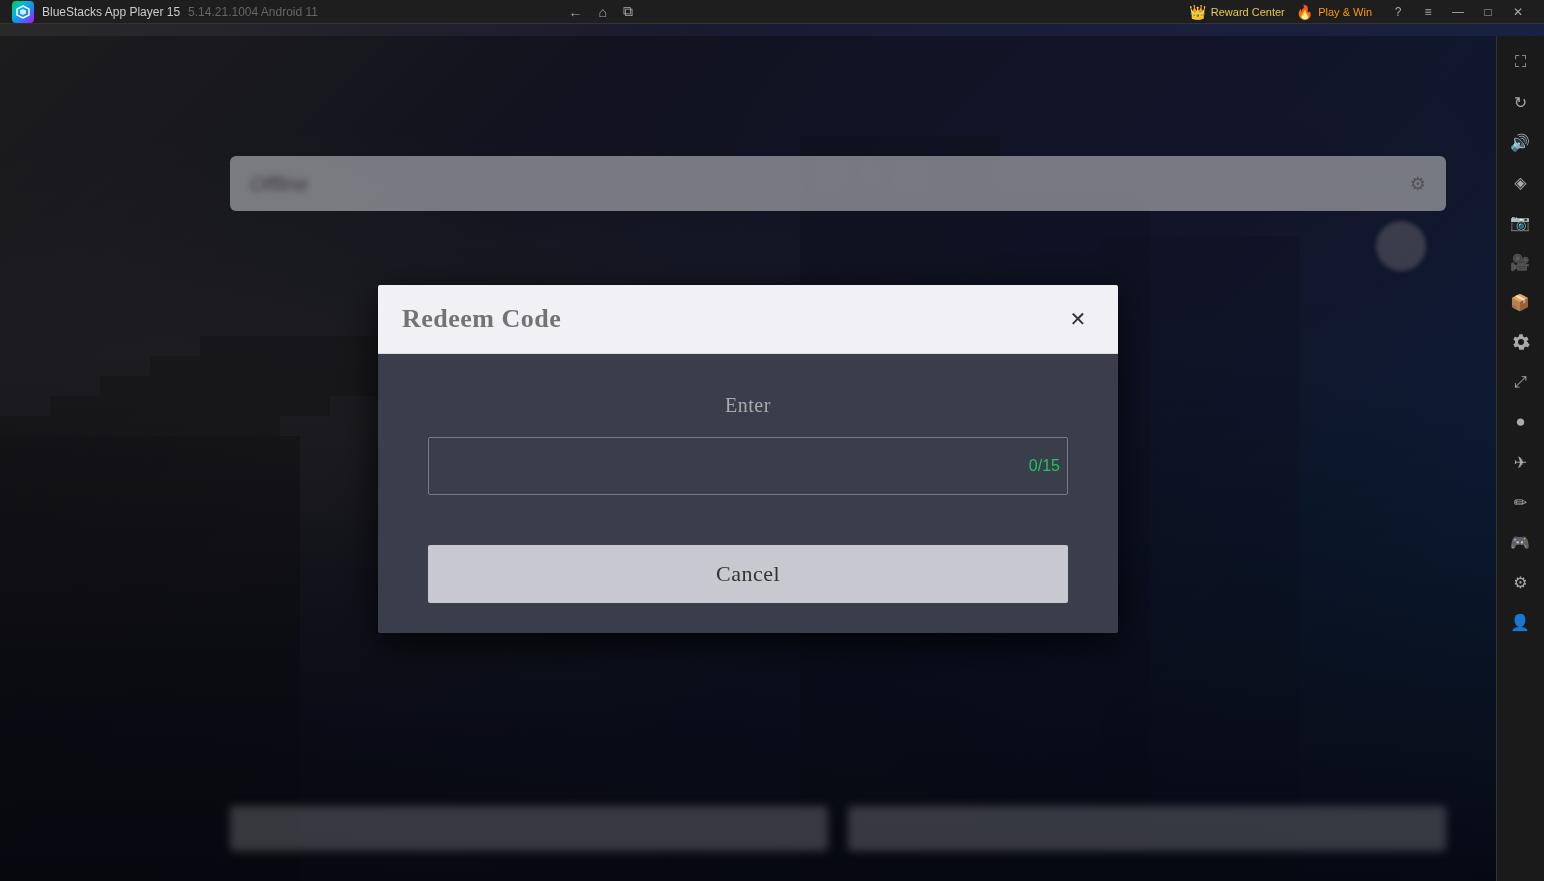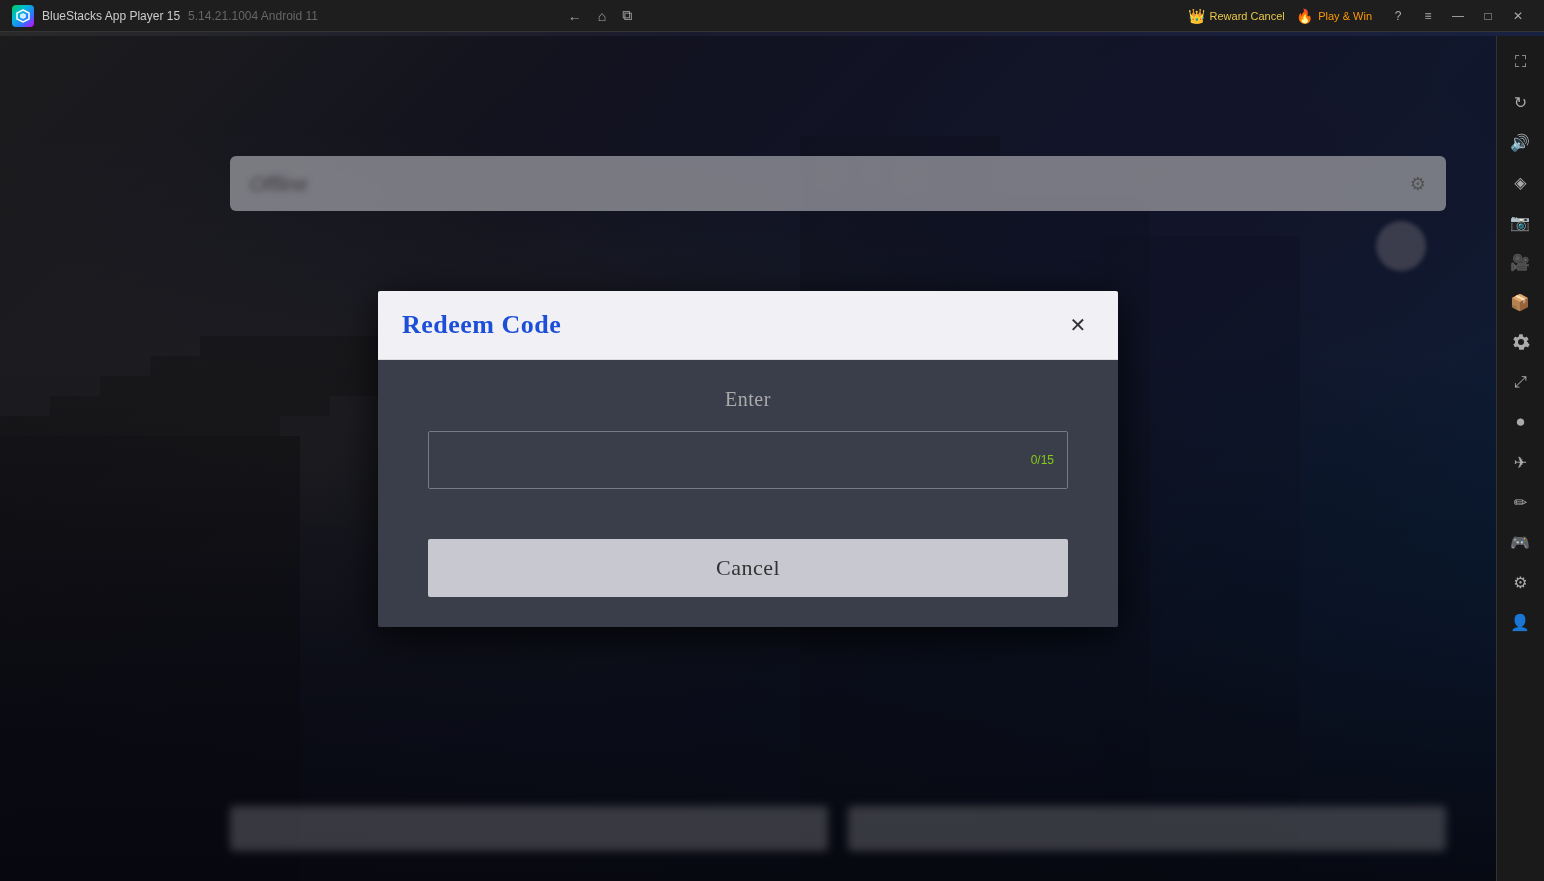--- a/index.html
+++ b/index.html
@@ -44,21 +44,21 @@
       background: 
         linear-gradient(to top, rgba(10,10,20,0.9) 0%, transparent 100%);
     }
 
     
     .title-bar {
       position: absolute;
       top: 0;
       left: 0;
       right: 0;
-      height: 32px;
+      height: 24px;
       background: #1e1e1e;
       display: flex;
       align-items: center;
       z-index: 100;
       border-bottom: 1px solid #333;
     }
 
     .title-bar-left {
       display: flex;
       align-items: center;
@@ -278,40 +278,40 @@
       padding: 18px 24px;
       display: flex;
       align-items: center;
       justify-content: space-between;
       border-bottom: 1px solid #ddd;
     }
 
     .dialog-title {
       font-size: 26px;
       font-weight: 600;
-      color: #1d4ed8;
+      color: #737373;
       font-family: Georgia, 'Times New Roman', serif;
       letter-spacing: 0.5px;
     }
 
     .dialog-close {
       width: 32px;
       height: 32px;
       display: flex;
       align-items: center;
       justify-content: center;
       font-size: 20px;
       color: #333;
       cursor: pointer;
       border-radius: 2px;
     }
 
     .dialog-body {
       background: #3a3d4a;
-      padding: 28px 50px 30px;
+      padding: 40px 50px 30px;
     }
 
     .dialog-enter-label {
       text-align: center;
       color: #aaa;
       font-size: 20px;
       margin-bottom: 20px;
       font-family: Georgia, serif;
       letter-spacing: 0.5px;
     }
@@ -328,25 +328,25 @@
       border: 1px solid rgba(160, 160, 180, 0.6);
       border-radius: 2px;
       padding: 0 16px;
       color: #ccc;
       font-size: 18px;
       outline: none;
     }
 
     .input-counter {
       position: absolute;
-      right: 14px;
+      right: 8px;
       top: 50%;
       transform: translateY(-50%);
-      color: #84cc16;
-      font-size: 12px;
+      color: #22c55e;
+      font-size: 16px;
       pointer-events: none;
     }
 
     .dialog-buttons {
       display: flex;
       gap: 30px;
     }
 
     .dialog-btn {
       flex: 1;
@@ -411,21 +411,21 @@
     <span class="nav-icon">←</span>
     <span class="nav-icon">⌂</span>
     <span class="nav-icon">⧉</span>
   </div>
 
   <div class="title-bar-center"></div>
 
   <div class="title-bar-right">
     <div class="reward-btn">
       <span style="font-size:14px">👑</span>
-      <span>Reward Cancel</span>
+      <span>Reward Center</span>
     </div>
     <div class="play-win-btn">
       <span style="font-size:14px">🔥</span>
       <span>Play &amp; Win</span>
     </div>
     <div class="title-controls">
       <div class="title-btn">?</div>
       <div class="title-btn">≡</div>
       <div class="title-btn">—</div>
       <div class="title-btn">□</div>

